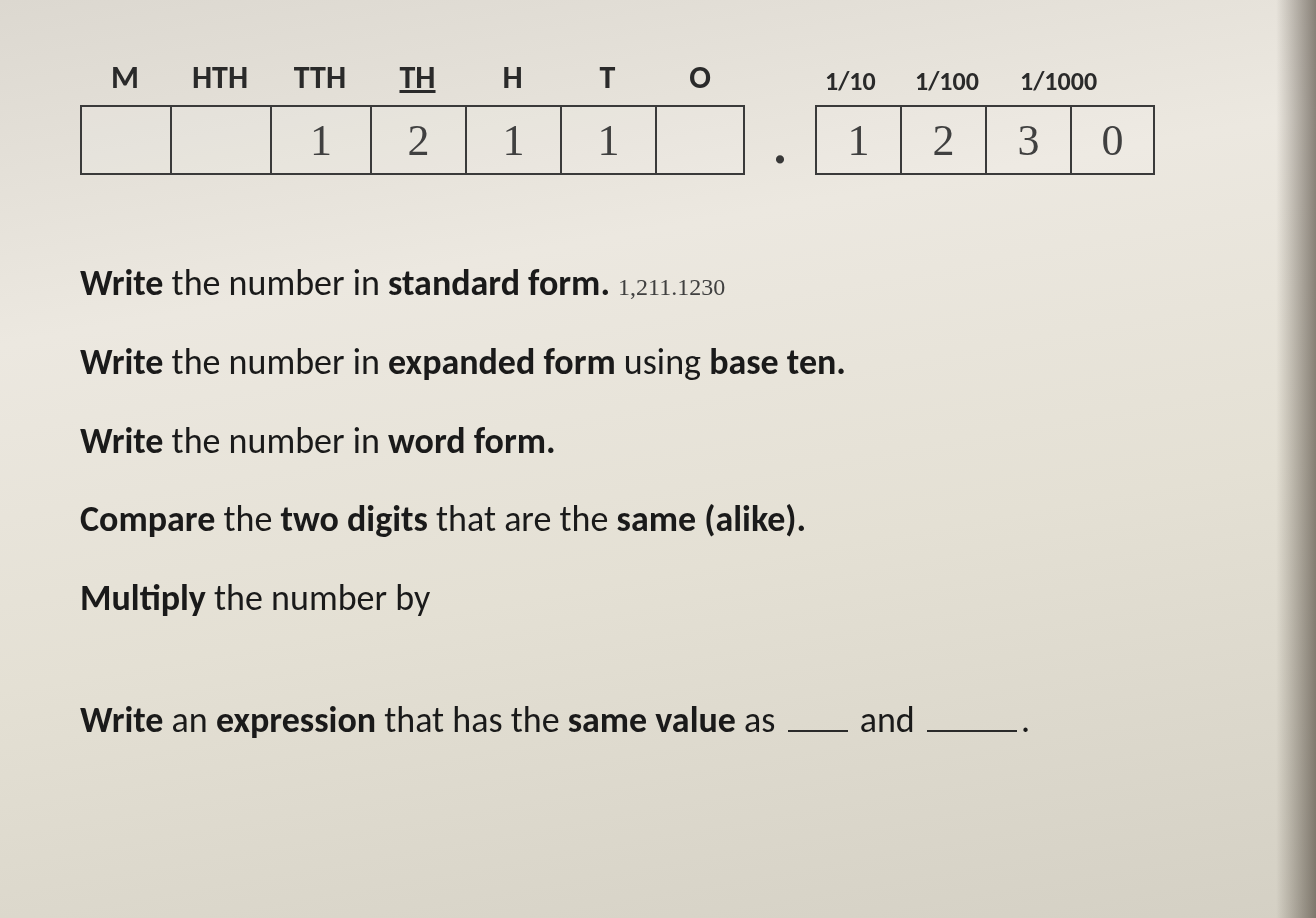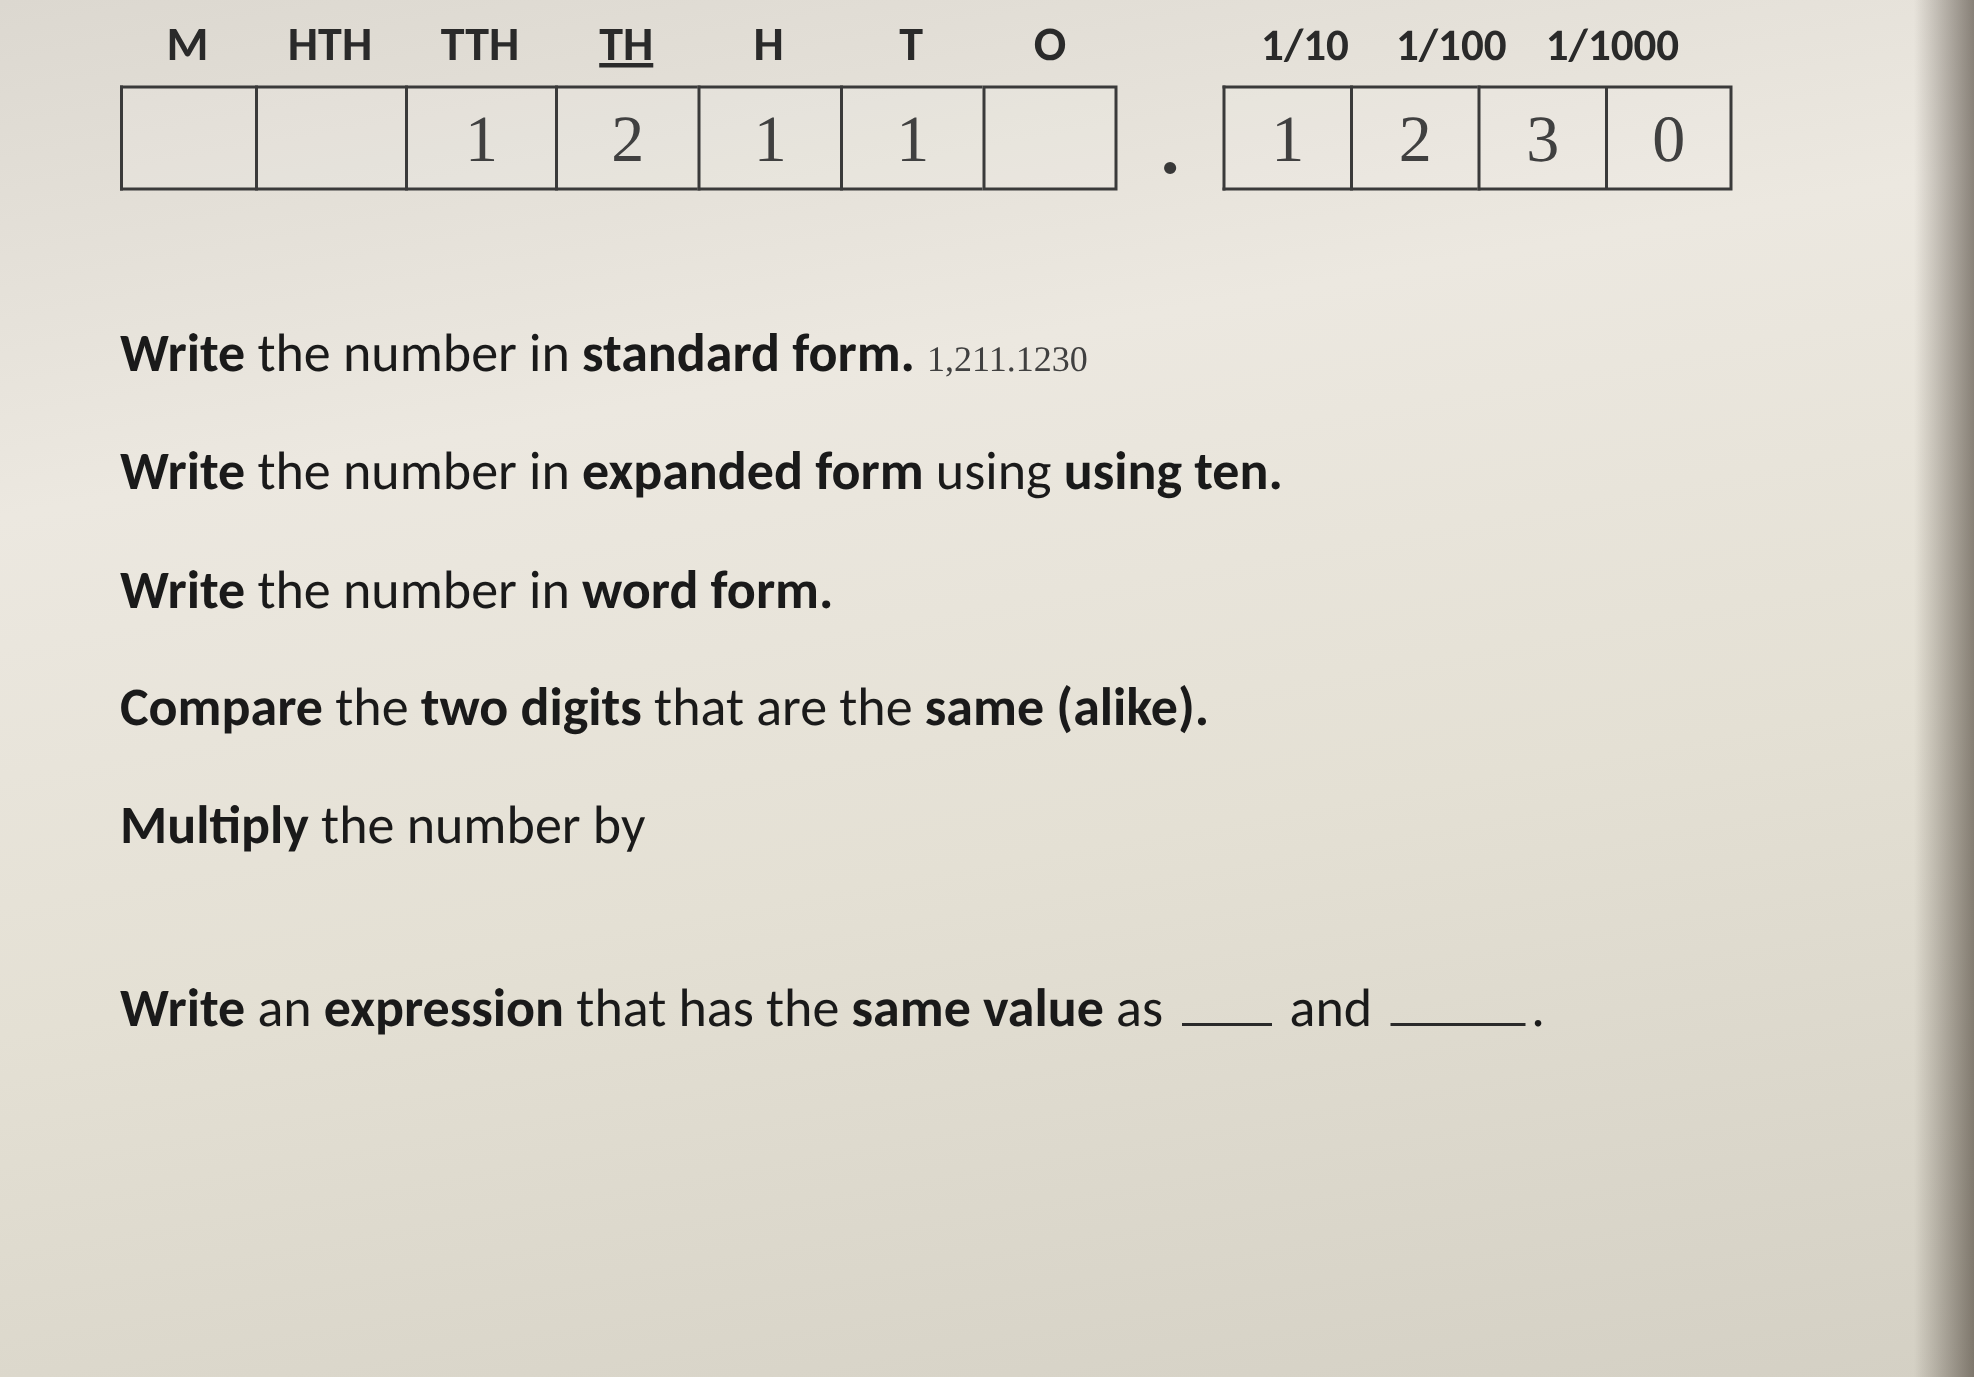--- a/index.html
+++ b/index.html
@@ -40,35 +40,34 @@
     
     .header-cell {
       font-weight: bold;
       font-size: 32px;
       color: #2a2a2a;
       text-align: center;
     }
     
     .header-m { width: 90px; }
     .header-hth { width: 100px; }
-    .header-tth { width: 100px; }
+    .header-tth { width: 100px; margin-top: 48px; }
     .header-th { width: 95px; text-decoration: underline; }
     .header-h { width: 95px; }
     .header-t { width: 95px; }
     .header-o { width: 90px; }
     
     .header-gap {
       width: 80px;
     }
     
     .header-fraction {
       font-weight: bold;
-      font-size: 30px;
+      font-size: 26px;
       color: #2a2a2a;
-      text-align: center;
     }
     
     .header-f1 { width: 90px; }
     .header-f2 { width: 105px; }
     .header-f3 { width: 110px; }
     
     .boxes-row {
       display: flex;
       align-items: center;
       padding-left: 10px;
@@ -203,21 +202,21 @@
 
   </div>
 
   <div class="questions">
 
     <div class="question-line">
       <span class="bold">Write</span><span> the number in </span><span class="bold">standard form.</span><span class="handwritten-answer">1,211.1230</span>
     </div>
 
     <div class="question-line">
-      <span class="bold">Write</span><span> the number in </span><span class="bold">expanded form</span><span> using </span><span class="bold">using ten.</span>
+      <span class="bold">Write</span><span> the number in </span><span class="bold">expanded form</span><span> using </span><span class="bold">base ten.</span>
     </div>
 
     <div class="question-line">
       <span class="bold">Write</span><span> the number in </span><span class="bold">word form.</span>
     </div>
 
     <div class="question-line">
       <span class="bold">Compare</span><span> the </span><span class="bold">two digits</span><span> that are the </span><span class="bold">same (alike).</span>
     </div>
 

